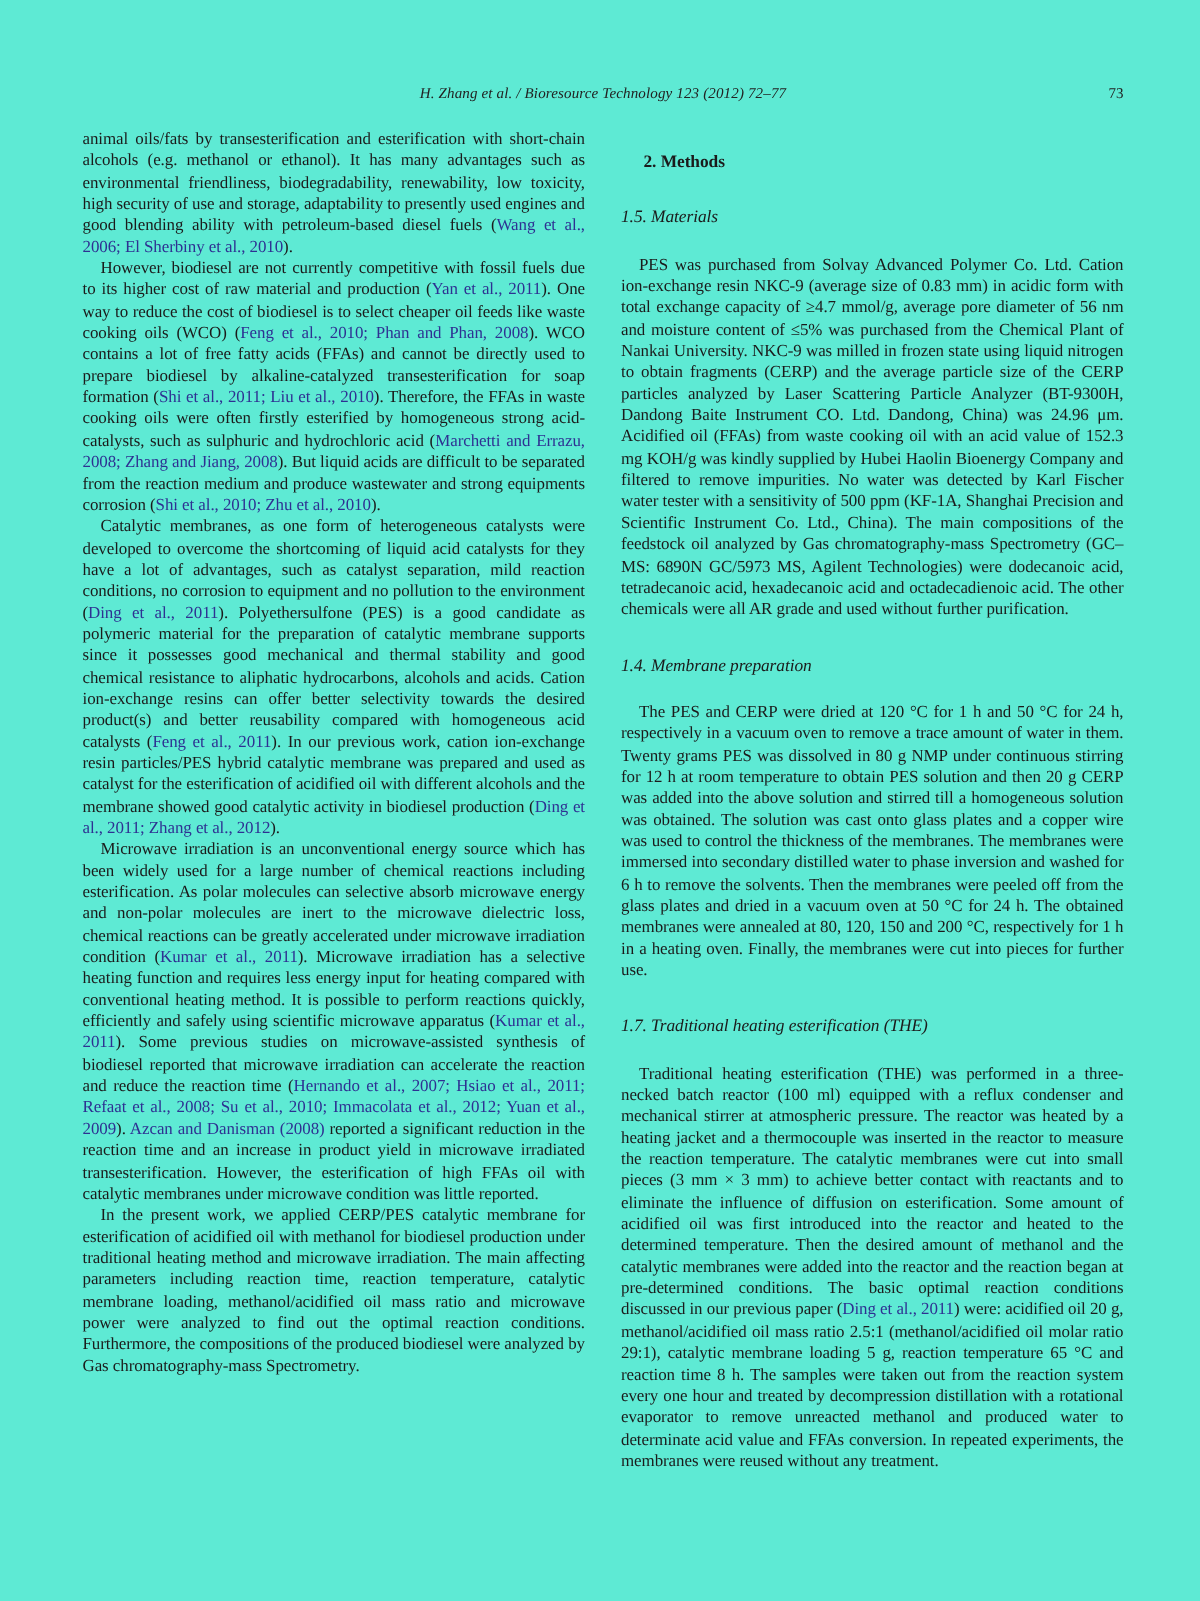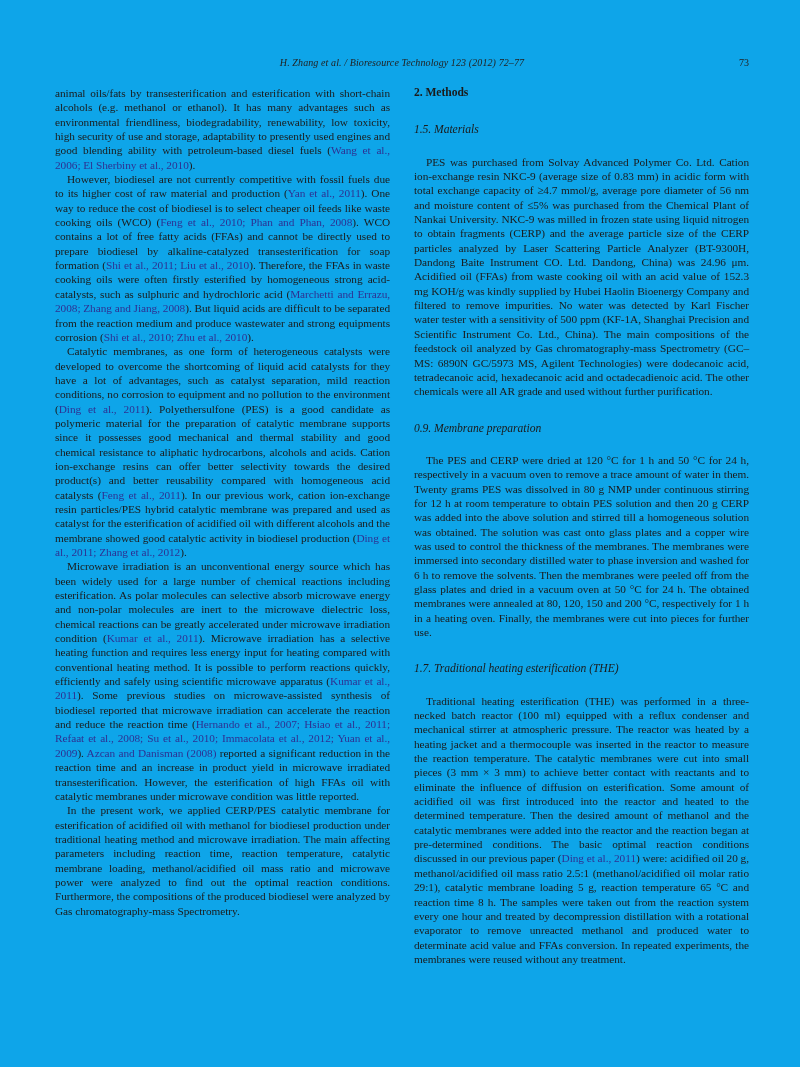--- a/index.html
+++ b/index.html
@@ -3,21 +3,21 @@
 <meta charset="utf-8">
 <style>
   :root{
     --cite-color:#2e3192;
     --text-color:#1b1b1b;
   }
   html,body{margin:0;padding:0;background:#ffffff;}
   .page{
     position:relative;
     width:800px;height:1067px;
-    background:#0ea5e9;
+    background:#5eead4;
     font-family:"Liberation Serif","DejaVu Serif",serif;
     color:var(--text-color);
     overflow:hidden;
   }
   .header-row{
     position:absolute;top:57px;left:55px;right:51px;height:14px;
   }
   .running-head{
     text-align:center;
     font-style:italic;
@@ -39,21 +39,21 @@
     line-height:14.35px;
     text-align:justify;
     letter-spacing:-0.05px;
   }
   .para{margin:0;}
   .para.indent{text-indent:12px;}
   .cite{color:var(--cite-color);}
   .h2-heading{
     font-size:11.6px;
     font-weight:bold;
-    margin:0;
+    margin:15px;
     text-align:left;
   }
   .sub-heading{
     font-size:11.6px;
     font-weight:normal;
     font-style:italic;
     margin:23px 0 17px 0;
     text-align:left;
   }
 </style>
@@ -71,20 +71,20 @@
         <p class="para indent"><span>However, biodiesel are not currently competitive with fossil fuels due to its higher cost of raw material and production (</span><span class="cite">Yan et al., 2011</span><span>). One way to reduce the cost of biodiesel is to select cheaper oil feeds like waste cooking oils (WCO) (</span><span class="cite">Feng et al., 2010; Phan and Phan, 2008</span><span>). WCO contains a lot of free fatty acids (FFAs) and cannot be directly used to prepare biodiesel by alkaline-catalyzed transesterification for soap formation (</span><span class="cite">Shi et al., 2011; Liu et al., 2010</span><span>). Therefore, the FFAs in waste cooking oils were often firstly esterified by homogeneous strong acid-catalysts, such as sulphuric and hydrochloric acid (</span><span class="cite">Marchetti and Errazu, 2008; Zhang and Jiang, 2008</span><span>). But liquid acids are difficult to be separated from the reaction medium and produce wastewater and strong equipments corrosion (</span><span class="cite">Shi et al., 2010; Zhu et al., 2010</span><span>).</span></p>
         <p class="para indent"><span>Catalytic membranes, as one form of heterogeneous catalysts were developed to overcome the shortcoming of liquid acid catalysts for they have a lot of advantages, such as catalyst separation, mild reaction conditions, no corrosion to equipment and no pollution to the environment (</span><span class="cite">Ding et al., 2011</span><span>). Polyethersulfone (PES) is a good candidate as polymeric material for the preparation of catalytic membrane supports since it possesses good mechanical and thermal stability and good chemical resistance to aliphatic hydrocarbons, alcohols and acids. Cation ion-exchange resins can offer better selectivity towards the desired product(s) and better reusability compared with homogeneous acid catalysts (</span><span class="cite">Feng et al., 2011</span><span>). In our previous work, cation ion-exchange resin particles/PES hybrid catalytic membrane was prepared and used as catalyst for the esterification of acidified oil with different alcohols and the membrane showed good catalytic activity in biodiesel production (</span><span class="cite">Ding et al., 2011; Zhang et al., 2012</span><span>).</span></p>
         <p class="para indent"><span>Microwave irradiation is an unconventional energy source which has been widely used for a large number of chemical reactions including esterification. As polar molecules can selective absorb microwave energy and non-polar molecules are inert to the microwave dielectric loss, chemical reactions can be greatly accelerated under microwave irradiation condition (</span><span class="cite">Kumar et al., 2011</span><span>). Microwave irradiation has a selective heating function and requires less energy input for heating compared with conventional heating method. It is possible to perform reactions quickly, efficiently and safely using scientific microwave apparatus (</span><span class="cite">Kumar et al., 2011</span><span>). Some previous studies on microwave-assisted synthesis of biodiesel reported that microwave irradiation can accelerate the reaction and reduce the reaction time (</span><span class="cite">Hernando et al., 2007; Hsiao et al., 2011; Refaat et al., 2008; Su et al., 2010; Immacolata et al., 2012; Yuan et al., 2009</span><span>). </span><span class="cite">Azcan and Danisman (2008)</span><span> reported a significant reduction in the reaction time and an increase in product yield in microwave irradiated transesterification. However, the esterification of high FFAs oil with catalytic membranes under microwave condition was little reported.</span></p>
         <p class="para indent"><span>In the present work, we applied CERP/PES catalytic membrane for esterification of acidified oil with methanol for biodiesel production under traditional heating method and microwave irradiation. The main affecting parameters including reaction time, reaction temperature, catalytic membrane loading, methanol/acidified oil mass ratio and microwave power were analyzed to find out the optimal reaction conditions. Furthermore, the compositions of the produced biodiesel were analyzed by Gas chromatography-mass Spectrometry.</span></p>
       </div>
     <div class="col">
       <h2 class="h2-heading">2. Methods</h2>
       <div>
           <h3 class="sub-heading">1.5. Materials</h3>
           <p class="para indent"><span>PES was purchased from Solvay Advanced Polymer Co. Ltd. Cation ion-exchange resin NKC-9 (average size of 0.83 mm) in acidic form with total exchange capacity of ≥4.7 mmol/g, average pore diameter of 56 nm and moisture content of ≤5% was purchased from the Chemical Plant of Nankai University. NKC-9 was milled in frozen state using liquid nitrogen to obtain fragments (CERP) and the average particle size of the CERP particles analyzed by Laser Scattering Particle Analyzer (BT-9300H, Dandong Baite Instrument CO. Ltd. Dandong, China) was 24.96 μm. Acidified oil (FFAs) from waste cooking oil with an acid value of 152.3 mg KOH/g was kindly supplied by Hubei Haolin Bioenergy Company and filtered to remove impurities. No water was detected by Karl Fischer water tester with a sensitivity of 500 ppm (KF-1A, Shanghai Precision and Scientific Instrument Co. Ltd., China). The main compositions of the feedstock oil analyzed by Gas chromatography-mass Spectrometry (GC–MS: 6890N GC/5973 MS, Agilent Technologies) were dodecanoic acid, tetradecanoic acid, hexadecanoic acid and octadecadienoic acid. The other chemicals were all AR grade and used without further purification.</span></p>
-          <h3 class="sub-heading">0.9. Membrane preparation</h3>
+          <h3 class="sub-heading">1.4. Membrane preparation</h3>
           <p class="para indent"><span>The PES and CERP were dried at 120 °C for 1 h and 50 °C for 24 h, respectively in a vacuum oven to remove a trace amount of water in them. Twenty grams PES was dissolved in 80 g NMP under continuous stirring for 12 h at room temperature to obtain PES solution and then 20 g CERP was added into the above solution and stirred till a homogeneous solution was obtained. The solution was cast onto glass plates and a copper wire was used to control the thickness of the membranes. The membranes were immersed into secondary distilled water to phase inversion and washed for 6 h to remove the solvents. Then the membranes were peeled off from the glass plates and dried in a vacuum oven at 50 °C for 24 h. The obtained membranes were annealed at 80, 120, 150 and 200 °C, respectively for 1 h in a heating oven. Finally, the membranes were cut into pieces for further use.</span></p>
           <h3 class="sub-heading">1.7. Traditional heating esterification (THE)</h3>
           <p class="para indent"><span>Traditional heating esterification (THE) was performed in a three-necked batch reactor (100 ml) equipped with a reflux condenser and mechanical stirrer at atmospheric pressure. The reactor was heated by a heating jacket and a thermocouple was inserted in the reactor to measure the reaction temperature. The catalytic membranes were cut into small pieces (3 mm × 3 mm) to achieve better contact with reactants and to eliminate the influence of diffusion on esterification. Some amount of acidified oil was first introduced into the reactor and heated to the determined temperature. Then the desired amount of methanol and the catalytic membranes were added into the reactor and the reaction began at pre-determined conditions. The basic optimal reaction conditions discussed in our previous paper (</span><span class="cite">Ding et al., 2011</span><span>) were: acidified oil 20 g, methanol/acidified oil mass ratio 2.5:1 (methanol/acidified oil molar ratio 29:1), catalytic membrane loading 5 g, reaction temperature 65 °C and reaction time 8 h. The samples were taken out from the reaction system every one hour and treated by decompression distillation with a rotational evaporator to remove unreacted methanol and produced water to determinate acid value and FFAs conversion. In repeated experiments, the membranes were reused without any treatment.</span></p>
         </div>
     </div>
   </div>
 </div>
 
 </body></html>

